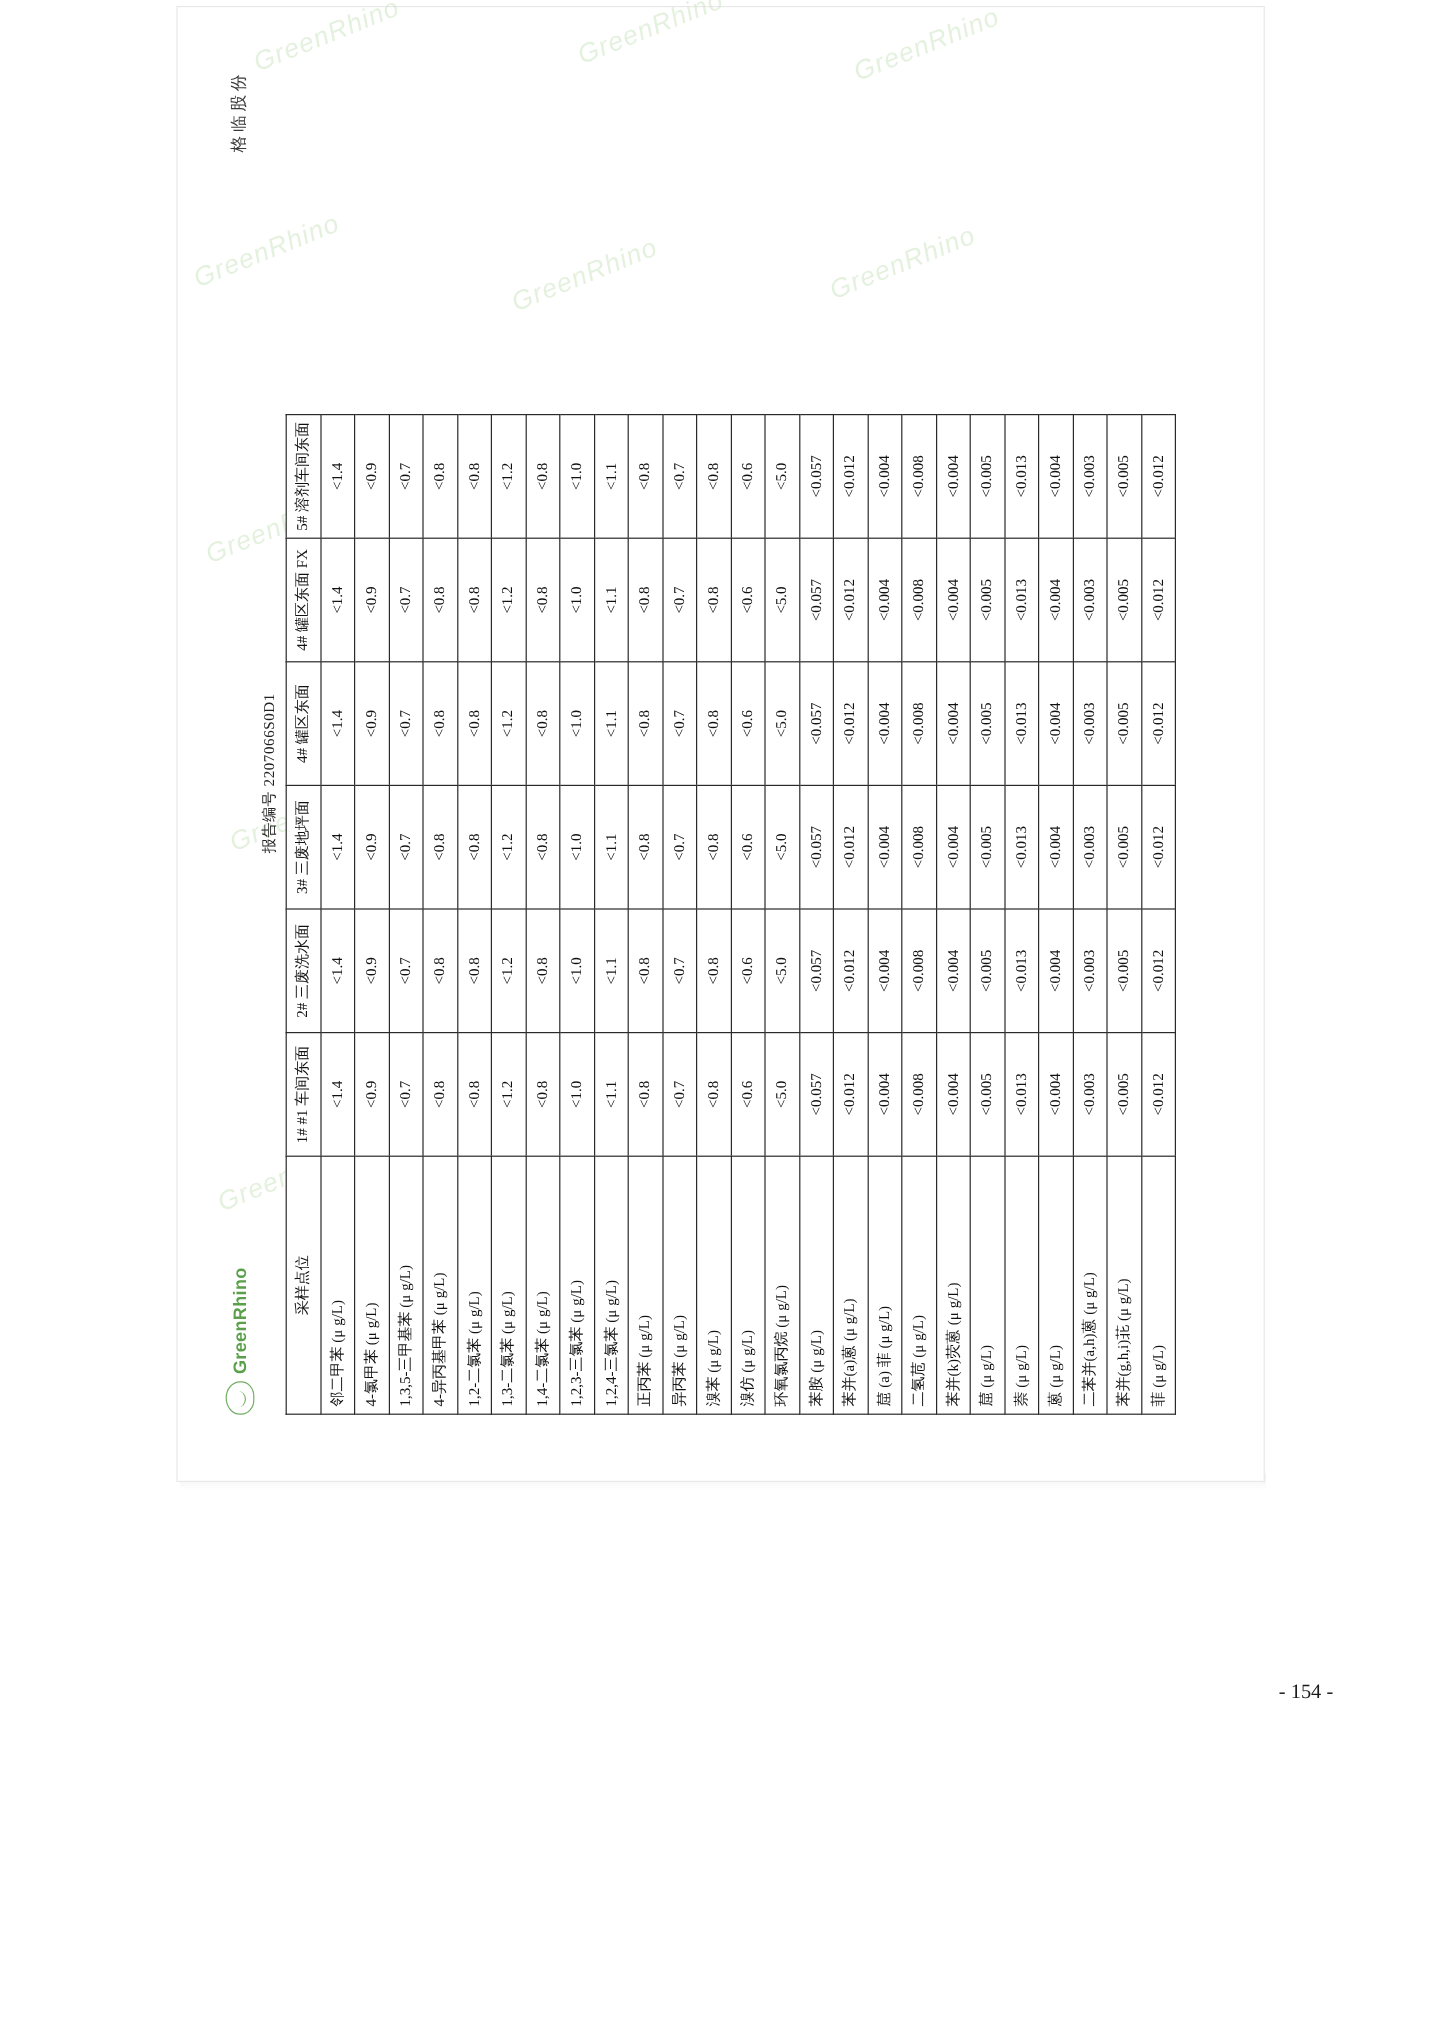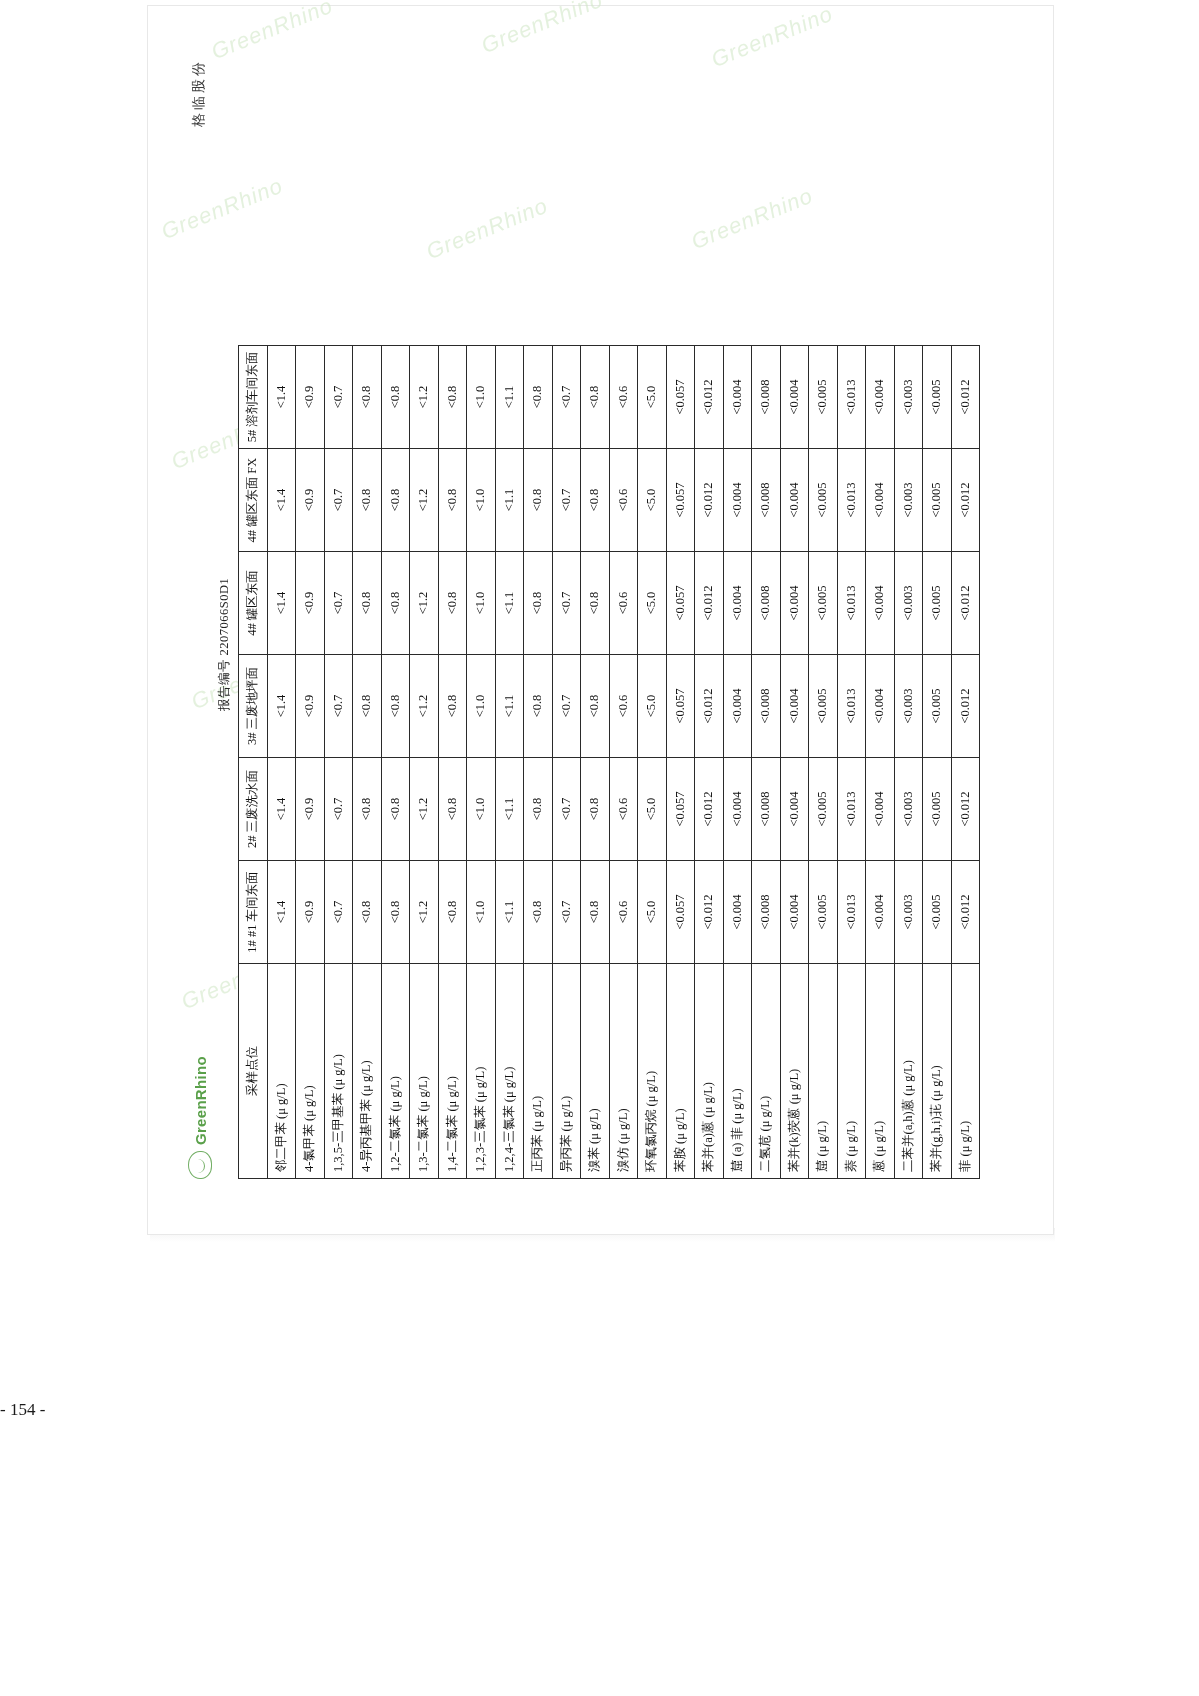--- a/index.html
+++ b/index.html
@@ -157,21 +157,21 @@
     font-weight: normal;
   }
   col.valcol { width: 103px; }
 
   
   #folio {
     position: absolute;
     left: 0;
     top: 1400px;
     width: 1111px;
-    text-align: left;
+    text-align: right;
     font-size: 17px;
     color: #1a1a1a;
     font-family: "Liberation Serif", serif;
   }
 </style>
 </head>
 <body>
 
 <div id="page-shadow"></div>
 

